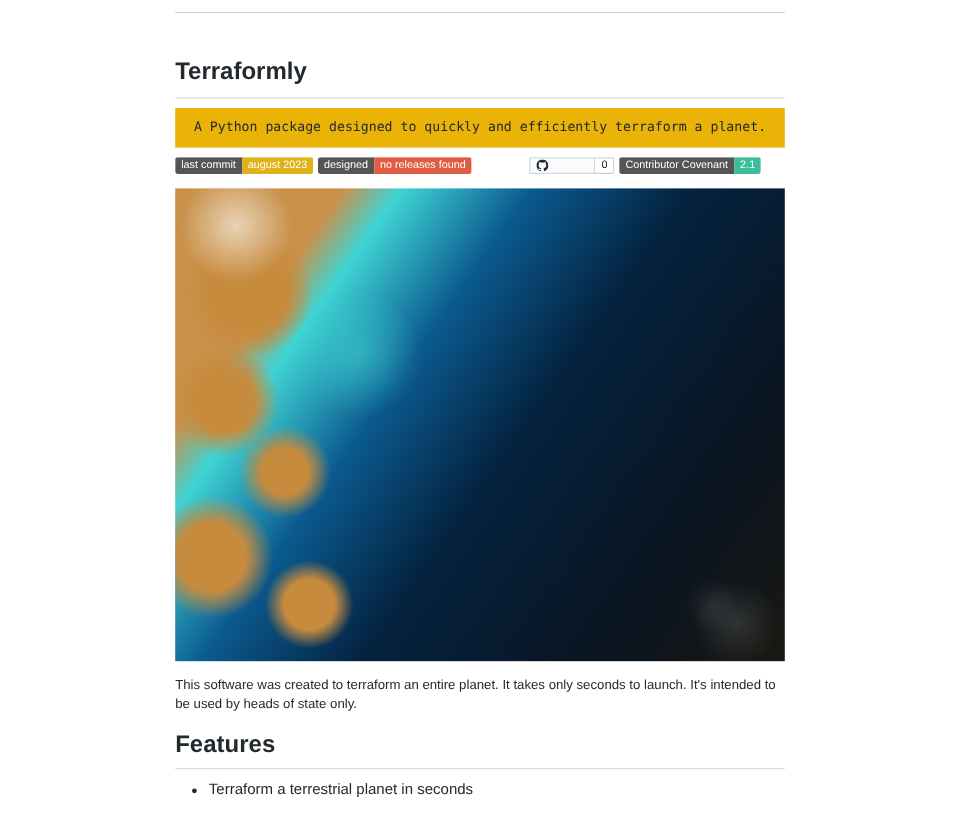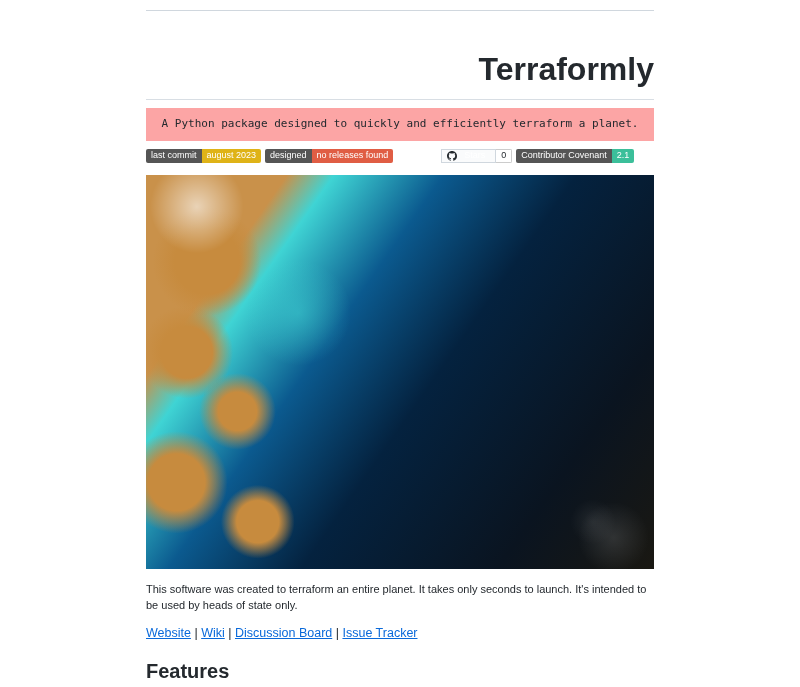--- a/index.html
+++ b/index.html
@@ -13,29 +13,29 @@
     .container {
       max-width: 508px;
       margin: 0 auto;
       padding: 0;
     }
     .top-rule {
       border-top: 1px solid #d0d7de;
       margin-top: 10px;
     }
     h1.title {
-      font-size: 32px;
+      font-size: 20px;
       font-weight: 600;
-      text-align: right;
+      text-align: left;
       margin: 34px 0 8px 0;
       padding-bottom: 6px;
       border-bottom: 1px solid #d8dee4;
     }
     .tagline {
-      background: #fca5a5;
+      background: #eab308;
       padding: 8px 12px;
       text-align: center;
       font-family: ui-monospace, SFMono-Regular, Menlo, Consolas, monospace;
       font-size: 11px;
       color: #24292e;
       margin-bottom: 8px;
     }
     .badges {
       display: flex;
       flex-wrap: wrap;
@@ -140,29 +140,20 @@
     <span class="badge">
       <span class="bg-grey">Contributor Covenant</span>
       <span class="bg-teal">2.1</span>
     </span>
   </div>
 
   <div class="hero"></div>
 
   <p class="desc">This software was created to terraform an entire planet. It takes only seconds to launch. It's intended to be used by heads of state only.</p>
 
-  <p class="links">
-    <a href="#">Website</a>
-    <span class="sep"> | </span>
-    <a href="#">Wiki</a>
-    <span class="sep"> | </span>
-    <a href="#">Discussion Board</a>
-    <span class="sep"> | </span>
-    <a href="#">Issue Tracker</a>
-  </p>
 
   <h2 class="section">Features</h2>
 
   <ul class="features">
     <li>Terraform a terrestrial planet in seconds</li>
 
   </ul>
 </div>
 
 </body></html>

